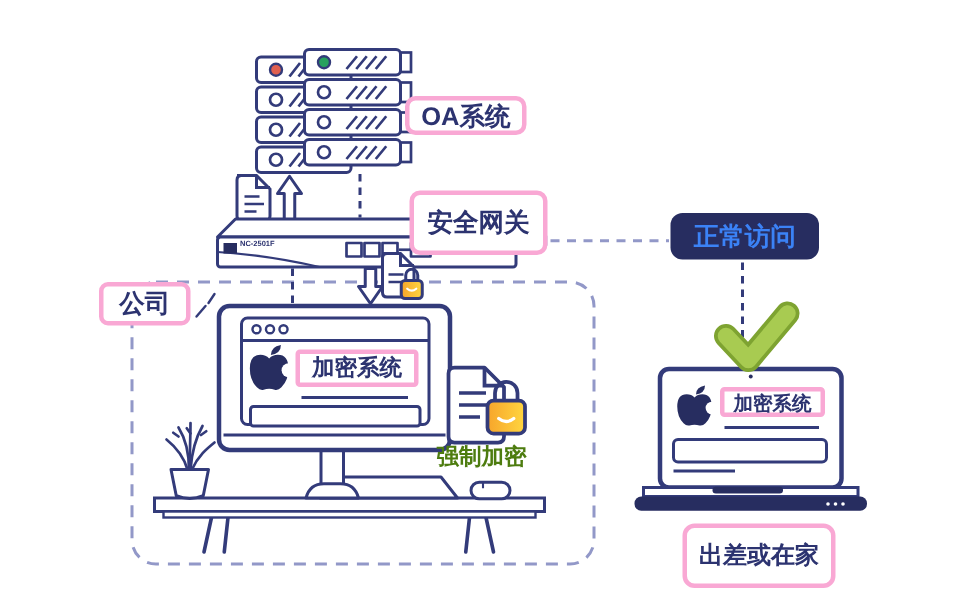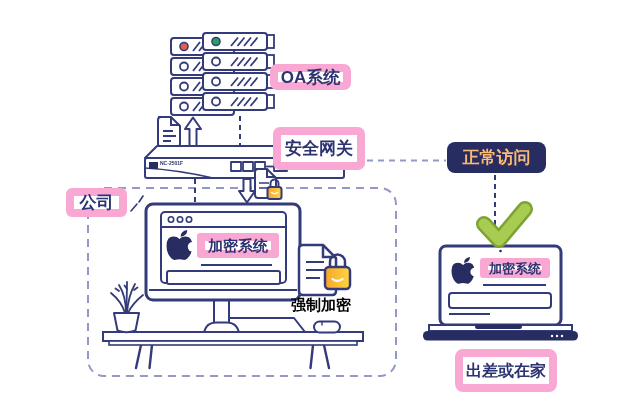--- a/index.html
+++ b/index.html
@@ -3,29 +3,29 @@
 <meta charset="utf-8">
 <style>
   html,body{margin:0;padding:0;background:#fff;}
   #stage{
     position:relative;width:641px;height:406px;background:#ffffff;overflow:hidden;
     font-family:"Liberation Sans", sans-serif;
   }
   #art{position:absolute;left:0;top:0;}
   .lbl{
     position:absolute;box-sizing:border-box;display:flex;align-items:center;justify-content:center;
-    background:#ffffff;border:8px solid #f9a8d4;color:#2c3370;font-weight:600;
+    background:#ffffff;border:3px solid #f9a8d4;color:#2c3370;font-weight:600;
     border-radius:7px;white-space:nowrap;line-height:1;
   }
   .badge{
     position:absolute;box-sizing:border-box;display:flex;align-items:center;justify-content:center;
-    background:#272d60;color:#fdba74;font-weight:700;border-radius:8px;white-space:nowrap;line-height:1;
+    background:#272d60;color:#3b82f6;font-weight:700;border-radius:8px;white-space:nowrap;line-height:1;
   }
   .plain{
-    position:absolute;box-sizing:border-box;color:#000000;font-weight:600;white-space:nowrap;line-height:1;
+    position:absolute;box-sizing:border-box;color:#4d7c0f;font-weight:600;white-space:nowrap;line-height:1;
   }
   .brand{
     position:absolute;color:#2c3370;font-weight:700;white-space:nowrap;line-height:1;
     transform-origin:left top;
   }
 </style>
 </head>
 <body>
 
 <div id="stage">

